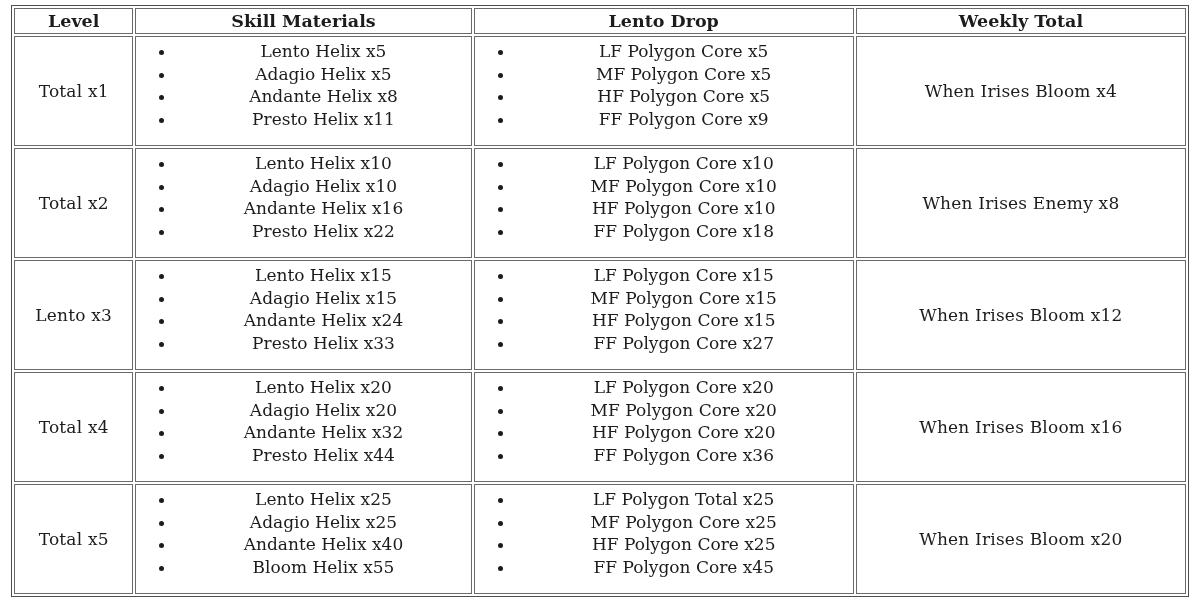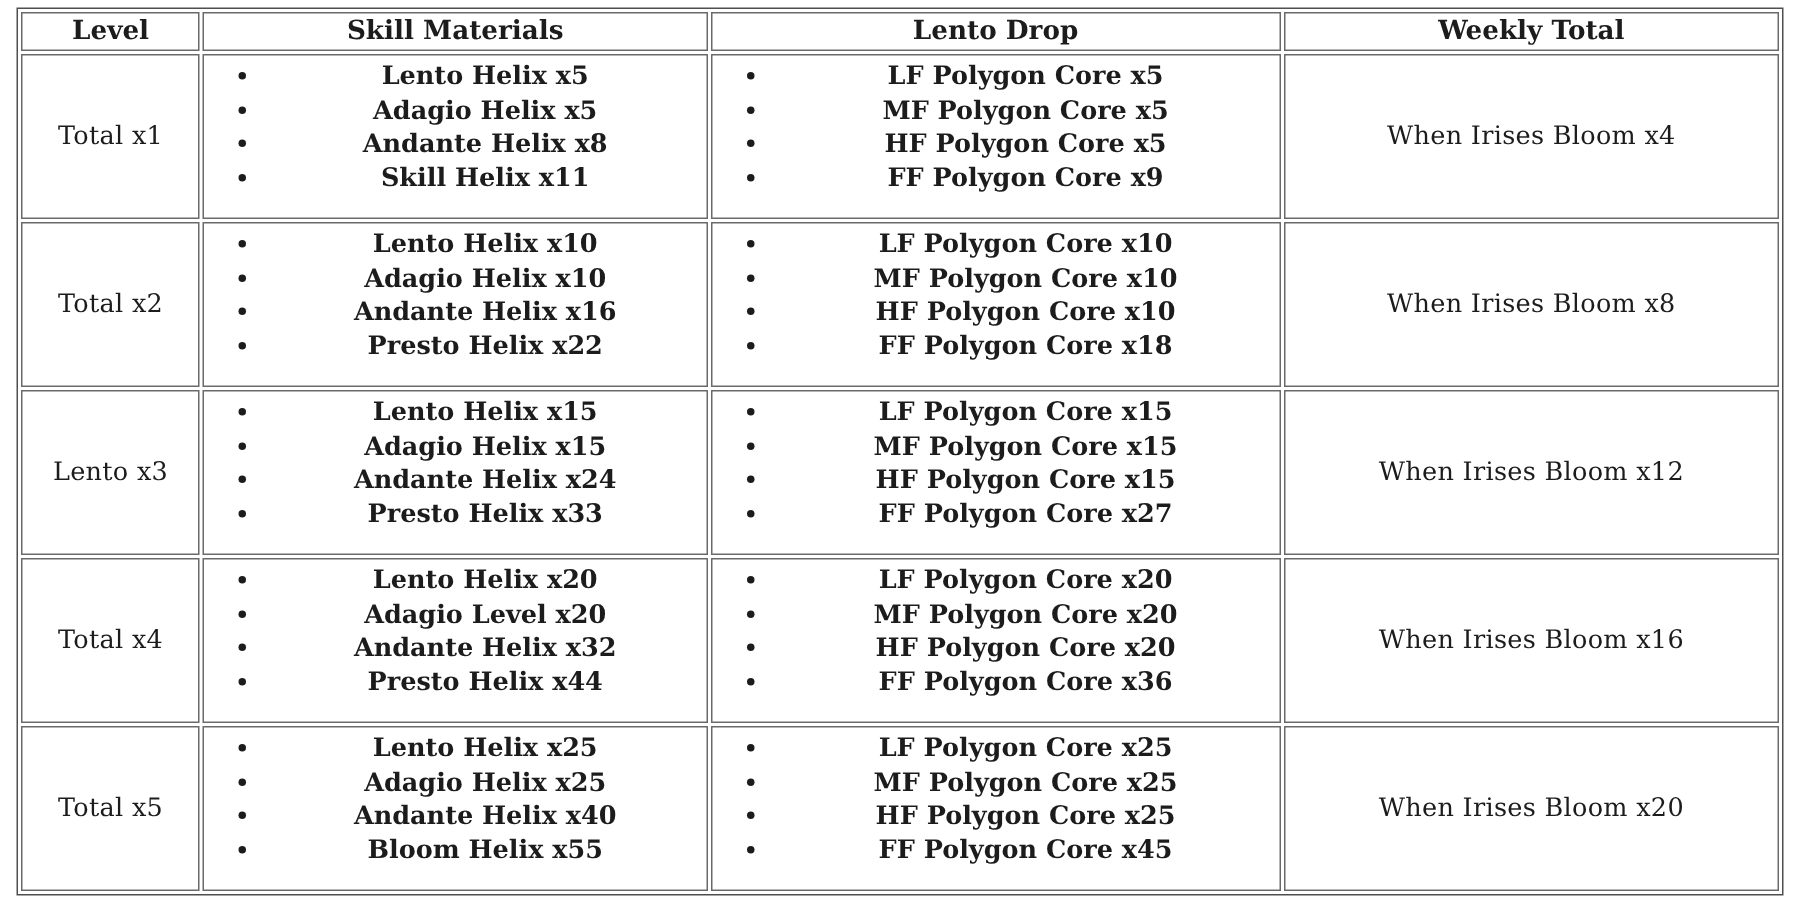--- a/index.html
+++ b/index.html
@@ -48,21 +48,20 @@
   tbody tr { height: 110px; }
   td.level-cell, td.boss-cell {
     letter-spacing: 0.2px;
     margin-left: 22px;
   }
   ul.cell-list {
     margin: 0 0 12px 0;
     padding: 0 0 0 40px;
     list-style: disc outside;
     line-height: 22.5px;
-    font-weight: bold;
   }
   ul.cell-list li {
     text-align: center;
   }
 </style>
 </head>
 <body>
 
 <div class="page">
   <table class="materials-table">
@@ -81,21 +80,21 @@
       </tr>
     </thead>
     <tbody id="table-body">
         <tr>
           <td class="level-cell">Total x1</td>
           <td class="list-cell">
             <ul class="cell-list">
               <li>Lento Helix x5</li>
               <li>Adagio Helix x5</li>
               <li>Andante Helix x8</li>
-              <li>Skill Helix x11</li>
+              <li>Presto Helix x11</li>
             </ul>
           </td>
           <td class="list-cell">
             <ul class="cell-list">
               <li>LF Polygon Core x5</li>
               <li>MF Polygon Core x5</li>
               <li>HF Polygon Core x5</li>
               <li>FF Polygon Core x9</li>
             </ul>
           </td>
@@ -112,21 +111,21 @@
             </ul>
           </td>
           <td class="list-cell">
             <ul class="cell-list">
               <li>LF Polygon Core x10</li>
               <li>MF Polygon Core x10</li>
               <li>HF Polygon Core x10</li>
               <li>FF Polygon Core x18</li>
             </ul>
           </td>
-          <td class="boss-cell">When Irises Bloom x8</td>
+          <td class="boss-cell">When Irises Enemy x8</td>
         </tr>
         <tr>
           <td class="level-cell">Lento x3</td>
           <td class="list-cell">
             <ul class="cell-list">
               <li>Lento Helix x15</li>
               <li>Adagio Helix x15</li>
               <li>Andante Helix x24</li>
               <li>Presto Helix x33</li>
             </ul>
@@ -139,21 +138,21 @@
               <li>FF Polygon Core x27</li>
             </ul>
           </td>
           <td class="boss-cell">When Irises Bloom x12</td>
         </tr>
         <tr>
           <td class="level-cell">Total x4</td>
           <td class="list-cell">
             <ul class="cell-list">
               <li>Lento Helix x20</li>
-              <li>Adagio Level x20</li>
+              <li>Adagio Helix x20</li>
               <li>Andante Helix x32</li>
               <li>Presto Helix x44</li>
             </ul>
           </td>
           <td class="list-cell">
             <ul class="cell-list">
               <li>LF Polygon Core x20</li>
               <li>MF Polygon Core x20</li>
               <li>HF Polygon Core x20</li>
               <li>FF Polygon Core x36</li>
@@ -166,21 +165,21 @@
           <td class="list-cell">
             <ul class="cell-list">
               <li>Lento Helix x25</li>
               <li>Adagio Helix x25</li>
               <li>Andante Helix x40</li>
               <li>Bloom Helix x55</li>
             </ul>
           </td>
           <td class="list-cell">
             <ul class="cell-list">
-              <li>LF Polygon Core x25</li>
+              <li>LF Polygon Total x25</li>
               <li>MF Polygon Core x25</li>
               <li>HF Polygon Core x25</li>
               <li>FF Polygon Core x45</li>
             </ul>
           </td>
           <td class="boss-cell">When Irises Bloom x20</td>
         </tr>
       </tbody>
   </table>
 </div>

